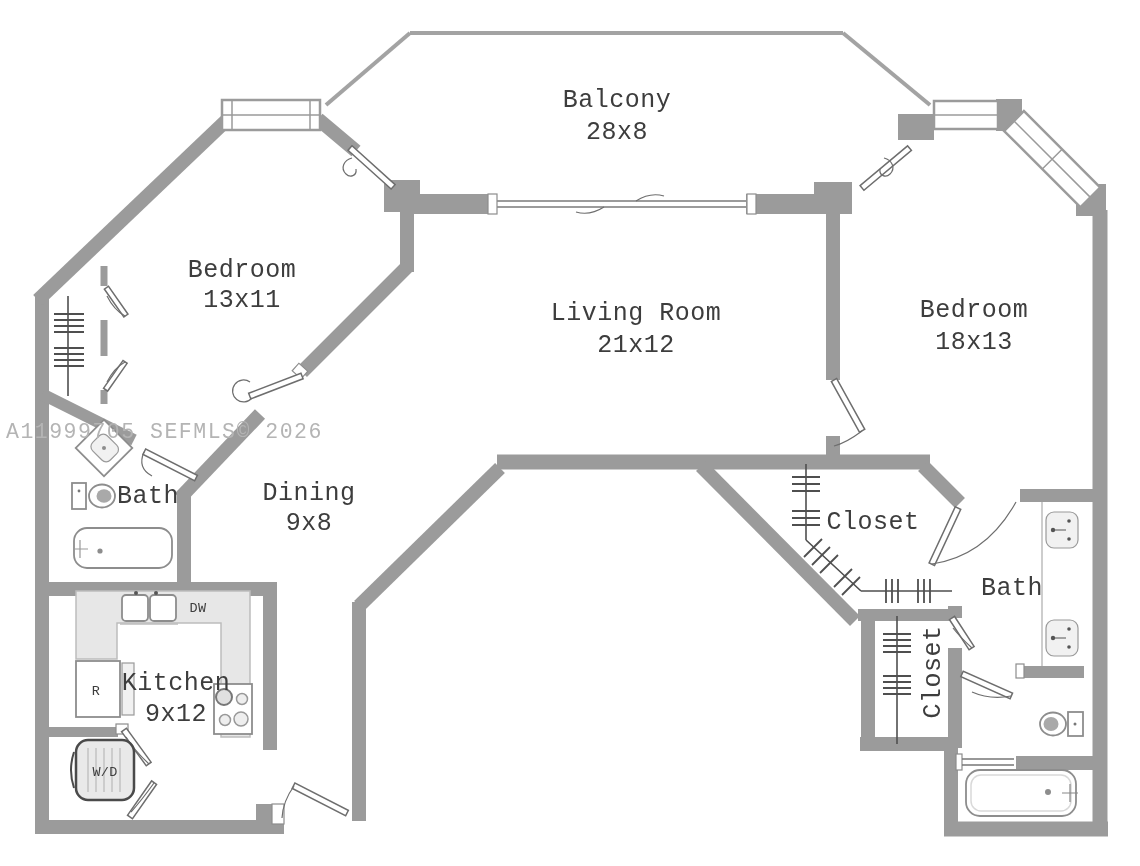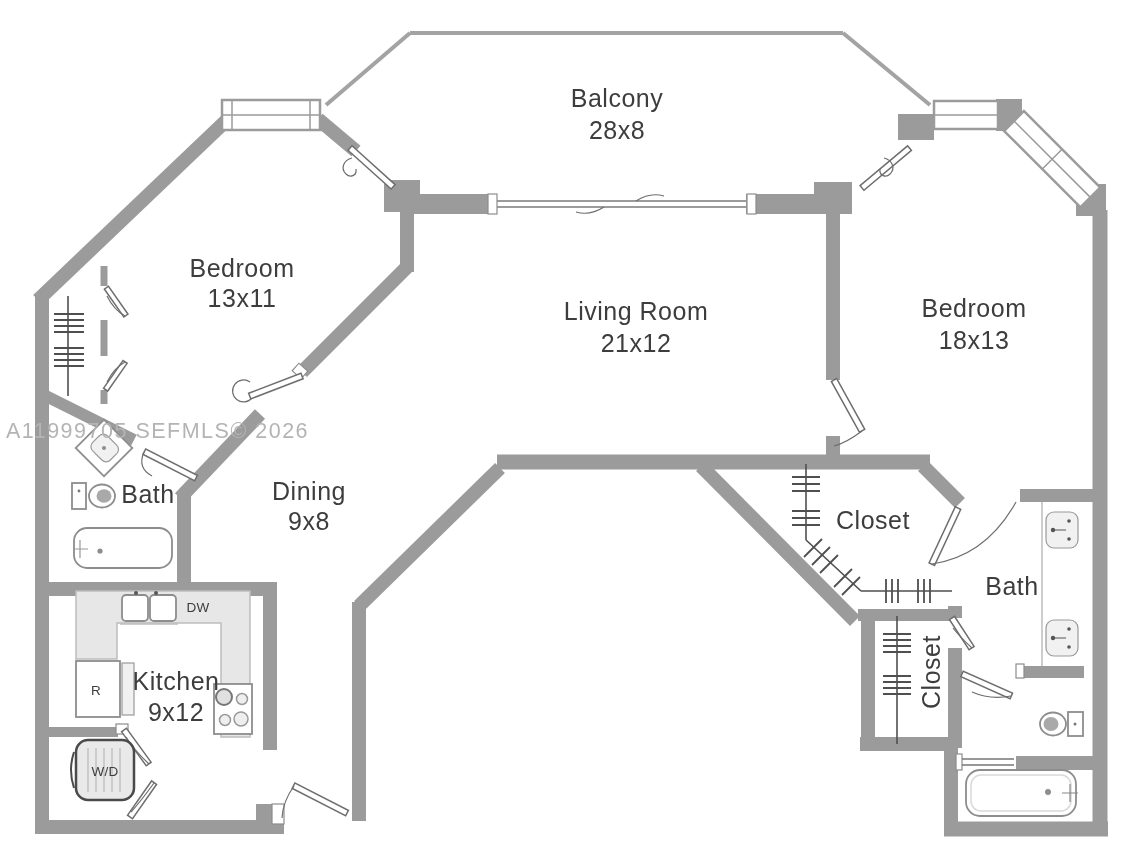--- a/index.html
+++ b/index.html
@@ -1,17 +1,17 @@
 <!DOCTYPE html>
 <html><head>
 <meta charset="utf-8">
 <style>
   html,body{margin:0;padding:0;background:#fff;}
   .stage{position:relative;width:1140px;height:866px;background:#ffffff;overflow:hidden;
-         font-family:Liberation Sans, sans-serif;}
+         font-family:Liberation Mono, monospace;}
   svg{display:block;}
   text{fill:#3d3d3d;}
   .room{font-size:25px;letter-spacing:.5px;}
   .small{font-size:13.5px;letter-spacing:.3px;}
   .wm{font-size:21.5px;letter-spacing:1.5px;fill:#b4b4b4;}
   .wall{stroke:#9b9b9b;fill:none;}
   .wallfill{fill:#9b9b9b;stroke:none;}
   .rail{stroke:#a3a3a3;stroke-width:4;fill:none;}
   .win{fill:#ffffff;stroke:#9b9b9b;stroke-width:2.5;}
   .winline{stroke:#9b9b9b;stroke-width:1.5;fill:none;}

